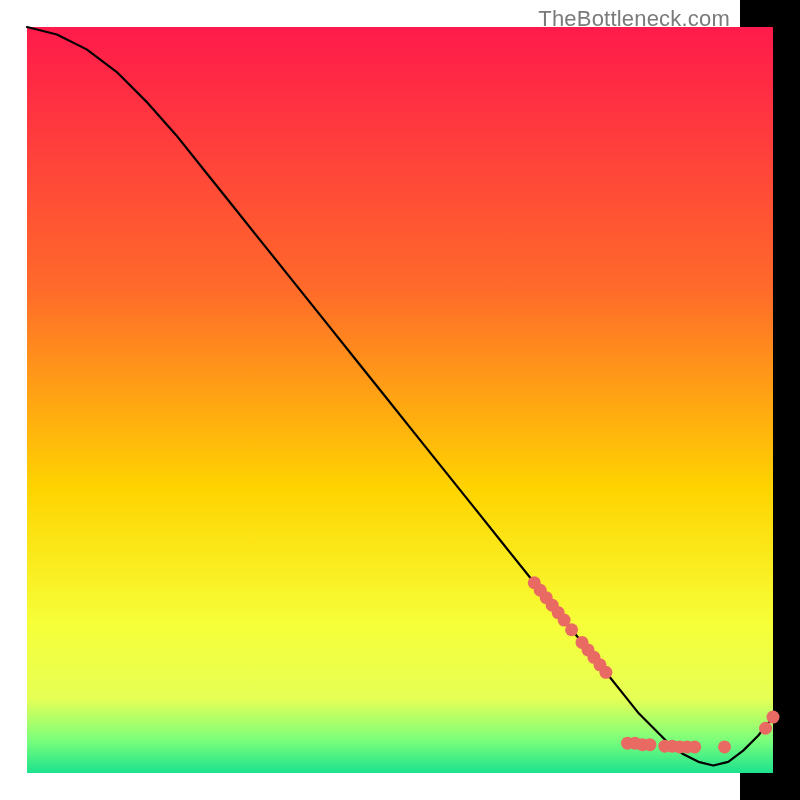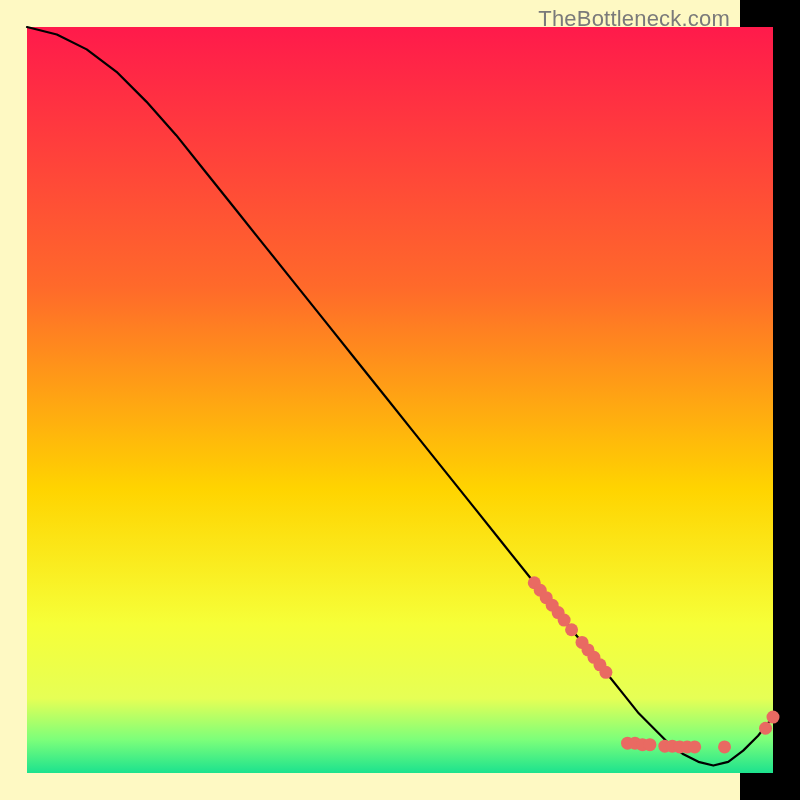--- a/index.html
+++ b/index.html
@@ -1,21 +1,21 @@
 <!DOCTYPE html>
 <html><head>
 <meta charset="utf-8">
 <style>
   * { margin: 0; padding: 0; box-sizing: border-box; }
   html, body { width: 800px; height: 800px; overflow: hidden; background: #000; }
   .stage {
     position: relative;
     width: 740px;
     height: 800px;
-    background: #fef9c3;
+    background: #ffffff;
     text-align: right;
   }
   .watermark {
     position: absolute;
     top: 6px;
     right: 10px;
     font-family: Arial, Helvetica, sans-serif;
     font-size: 22px;
     color: #7a7a7a;
     letter-spacing: 0.2px;

